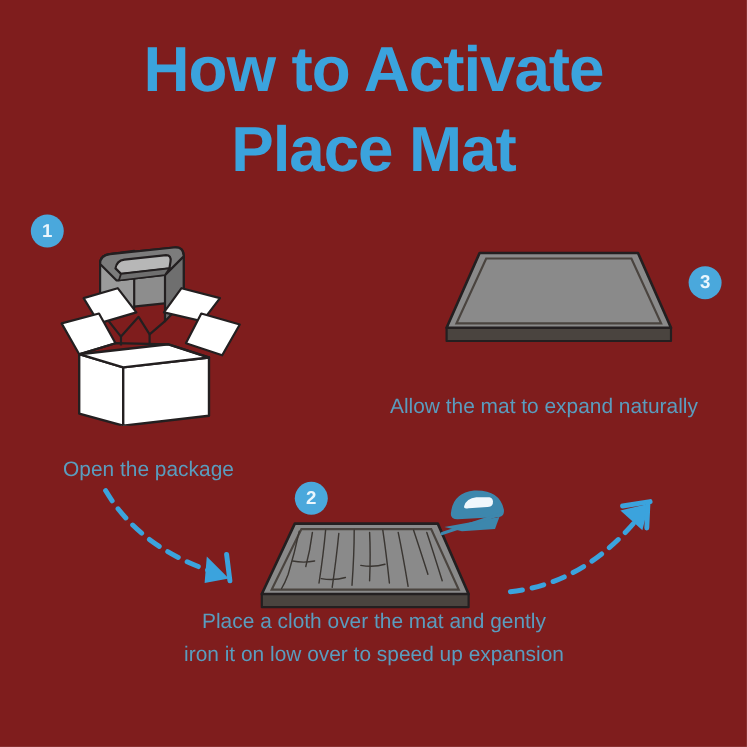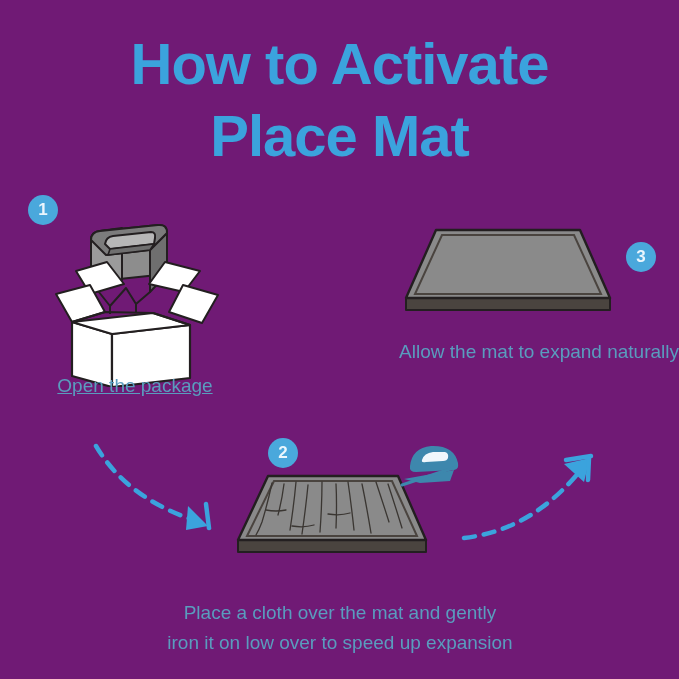--- a/index.html
+++ b/index.html
@@ -10,21 +10,21 @@
     width: 679px;
     height: 679px;
     background: #f0f7fc;
     font-family: "Liberation Sans", sans-serif;
     overflow: hidden;
   }
   #infographic {
     position: relative;
     width: 679px;
     height: 679px;
-    background: #701a75;
+    background: #7f1d1d;
   }
 
   
   .title-block {
     position: absolute;
     top: 28px;
     left: 0;
     width: 679px;
     text-align: center;
   }
@@ -59,27 +59,27 @@
   .caption {
     position: absolute;
     color: #5a9cbe;
     font-family: "Liberation Sans", sans-serif;
     font-size: 19px;
     line-height: 30px;
     text-align: center;
     white-space: nowrap;
   }
   #caption-1 {
-    left: 0; top: 371px; width: 270px; text-decoration: underline;
+    left: 0; top: 413px; width: 270px;
   }
   #caption-3 {
-    left: 310px; top: 337px; width: 369px; text-align: right;
+    left: 310px; top: 355px; width: 369px;
   }
   #caption-2 {
-    left: 80px; top: 598px; width: 520px;
+    left: 80px; top: 551px; width: 520px;
   }
 
   
   .art { position: absolute; }
   #art-box   { left: 50px;  top: 222px; }
   #art-mat3  { left: 398px; top: 222px; }
   #art-mat2  { left: 232px; top: 470px; }
   #art-iron  { left: 398px; top: 436px; }
   #arrow-left  { left: 88px;  top: 438px; }
   #arrow-right { left: 458px; top: 438px; }

